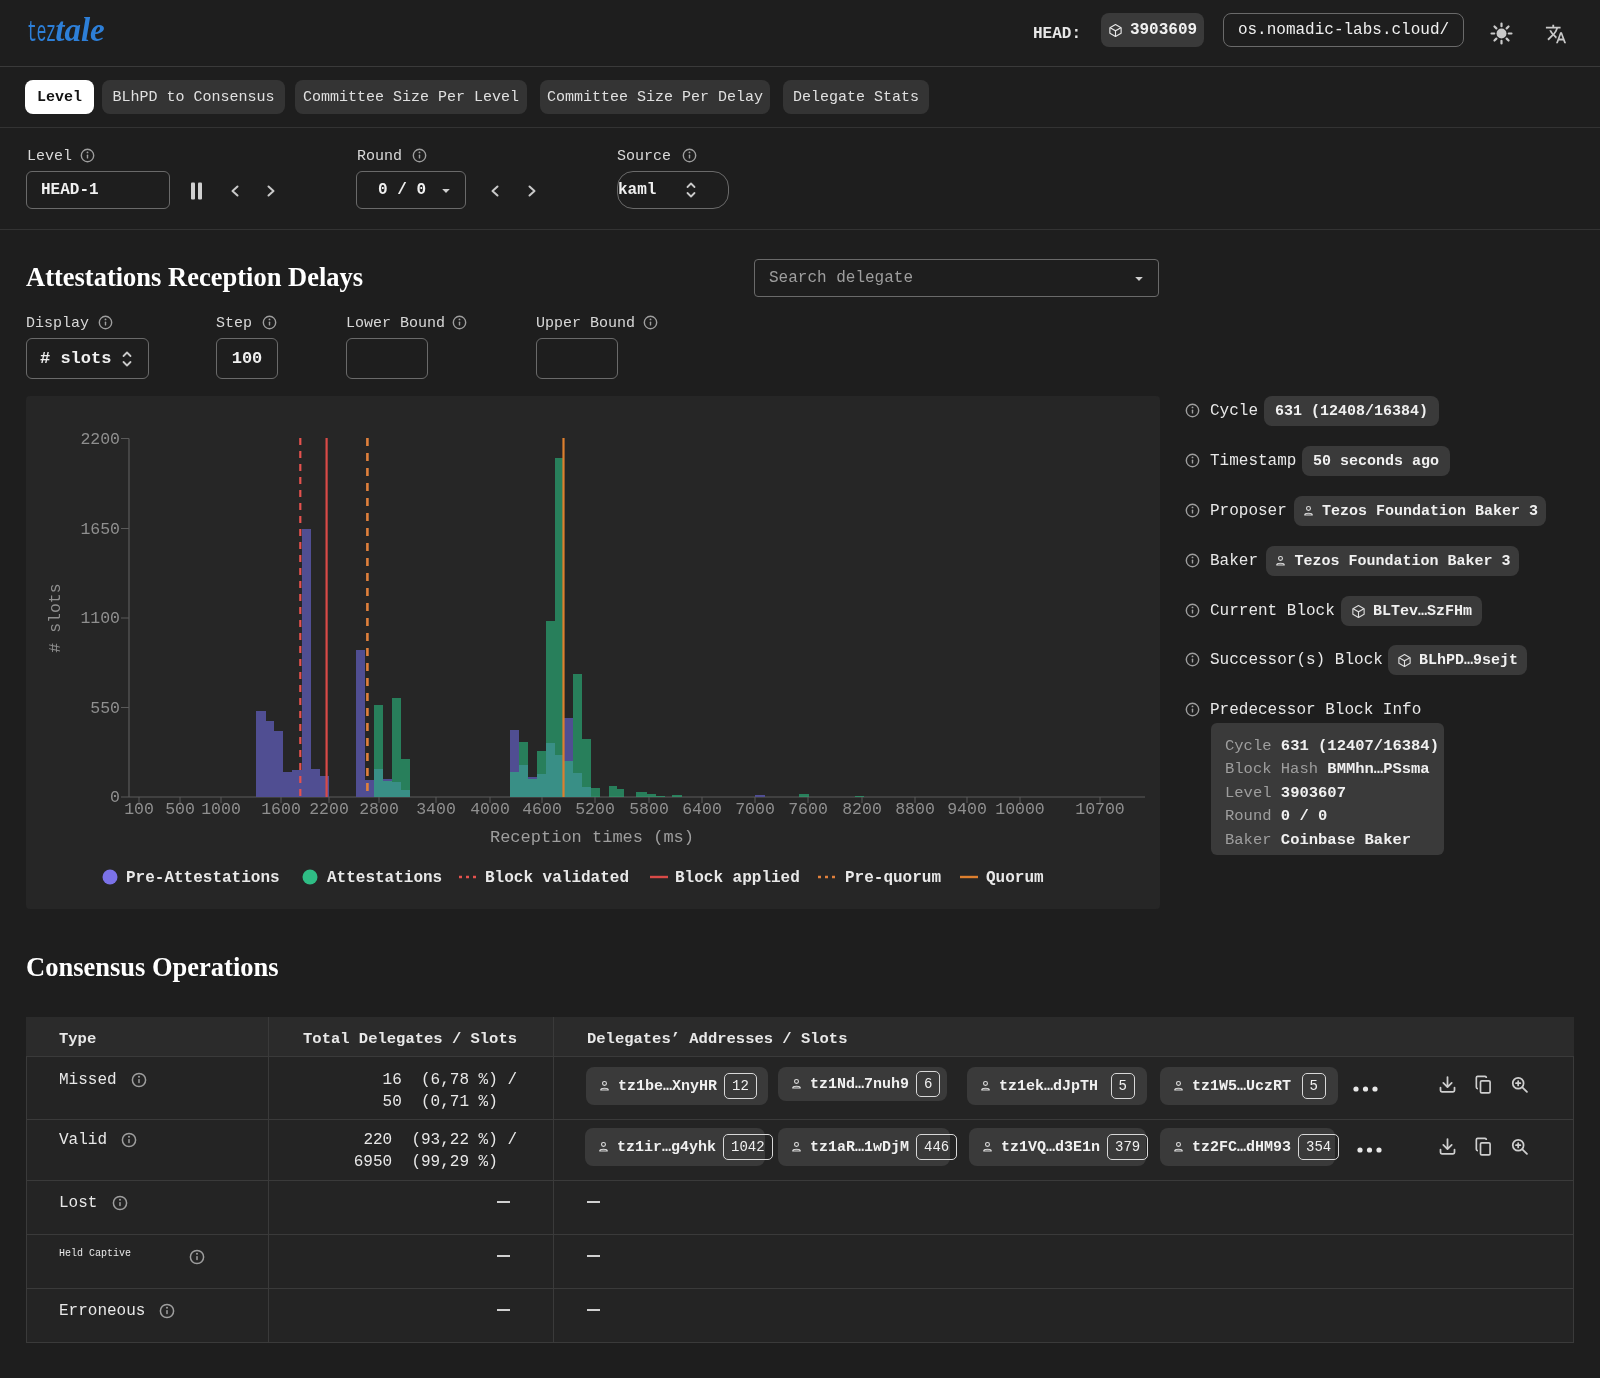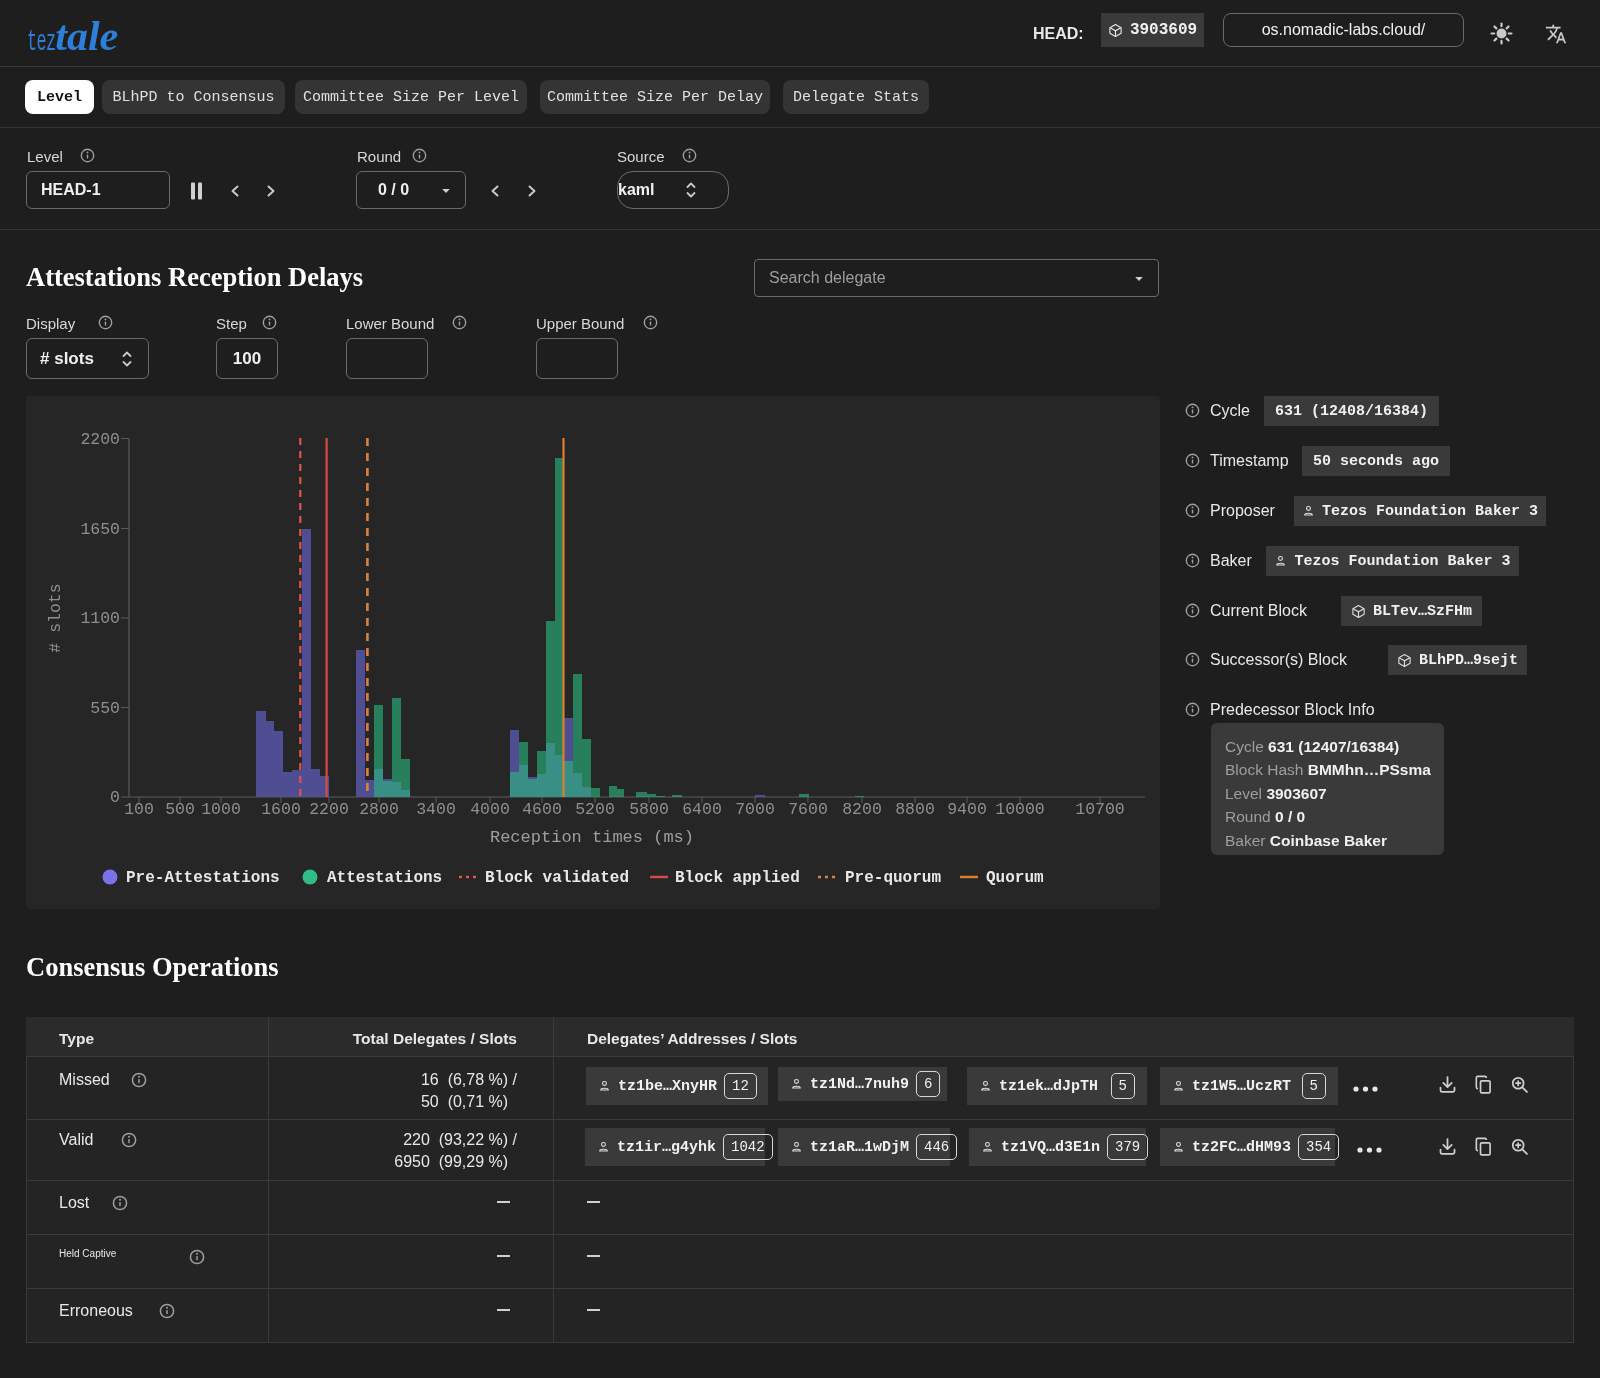--- a/index.html
+++ b/index.html
@@ -1,33 +1,33 @@
 <!DOCTYPE html>
 <html><head><meta charset="utf-8">
 <style>
 * { margin:0; padding:0; }
 html,body { width:1600px; height:1378px; background:#1e1e1e; overflow:hidden; }
 .abs { position:absolute; }
-.mono { font-family:Liberation Sans, sans-serif; }
+.mono { font-family:Liberation Mono, monospace; }
 .serif { font-family:"Liberation Serif",serif; font-weight:bold; }
 .b { font-weight:bold; }
 .tab { height:34px; background:#343434; border-radius:8px; color:#e0e0e0;
   font-family:"Liberation Mono",monospace; font-size:15px; display:flex; align-items:center; justify-content:center; }
 .tab.active { background:#fff; color:#141414; font-weight:bold; }
-.chip { background:#3a3a3a; border-radius:0; color:#f0f0f0; font-weight:bold; font-family:"Liberation Mono",monospace;
+.chip { background:#3a3a3a; border-radius:8px; color:#f0f0f0; font-weight:bold; font-family:"Liberation Mono",monospace;
   display:flex; align-items:center; gap:7px; padding:0 12px; box-sizing:border-box; white-space:nowrap; }
 .badge { border:1.5px solid #d8d8d8; border-radius:5px; font-size:14px; font-weight:normal; padding:5px 7px; line-height:14px; margin-left:auto; color:#f0f0f0; }
 .ax { font-family:"Liberation Mono",monospace; font-size:16.5px; fill:#8f8f8f; }
 .axt { font-family:"Liberation Mono",monospace; font-size:17px; fill:#9e9e9e; }
 .leg { font-family:"Liberation Mono",monospace; font-size:16px; font-weight:bold; fill:#e8e8e8; }
 </style></head>
 <body>
 
 <div class="abs" style="left:27px;top:12px;white-space:nowrap">
-  <span style="display:inline-block;transform:scaleX(0.58);transform-origin:left;font-family:'Liberation Mono',monospace;font-size:29px;color:#2d7fd8;letter-spacing:-1px">tez</span><span style="display:inline-block;margin-left:-21px;font-family:'Liberation Serif',serif;font-style:italic;font-weight:bold;font-size:42px;color:#2d7fd8">tale</span>
+  <span style="display:inline-block;transform:scaleX(0.58);transform-origin:left;font-family:'Liberation Mono',monospace;font-size:29px;color:#2d7fd8;letter-spacing:-1px">tez</span><span style="display:inline-block;margin-left:-21px;font-family:'Liberation Serif',serif;font-style:italic;font-weight:bold;font-size:33px;color:#2d7fd8">tale</span>
 </div>
 <div class="abs mono b" style="left:1033px;top:25px;font-size:16px;color:#e8e8e8">HEAD:</div>
 <div class="chip abs mono" style="left:1101px;top:13px;width:103px;height:34px;font-size:16px;justify-content:center;font-weight:bold">
     <svg width="15" height="15" viewBox="0 0 24 24" style="flex:none">
       <path d="M21 16.5v-9L12 2.5 3 7.5v9l9 5z" fill="none" stroke="#e8e8e8" stroke-width="1.8" stroke-linejoin="round"></path>
       <path d="M3.4 7.7 12 12.4l8.6-4.7M12 12.4V22" fill="none" stroke="#e8e8e8" stroke-width="1.8"></path>
     </svg>
     <span>3903609</span>
   </div>
 <div class="abs mono" style="left:1223px;top:13px;width:241px;height:34px;border:1.5px solid #6a6a6a;border-radius:8px;box-sizing:border-box;display:flex;align-items:center;justify-content:center;font-size:16px;color:#f0f0f0;overflow:hidden;white-space:nowrap">os.nomadic-labs.cloud/</div>

